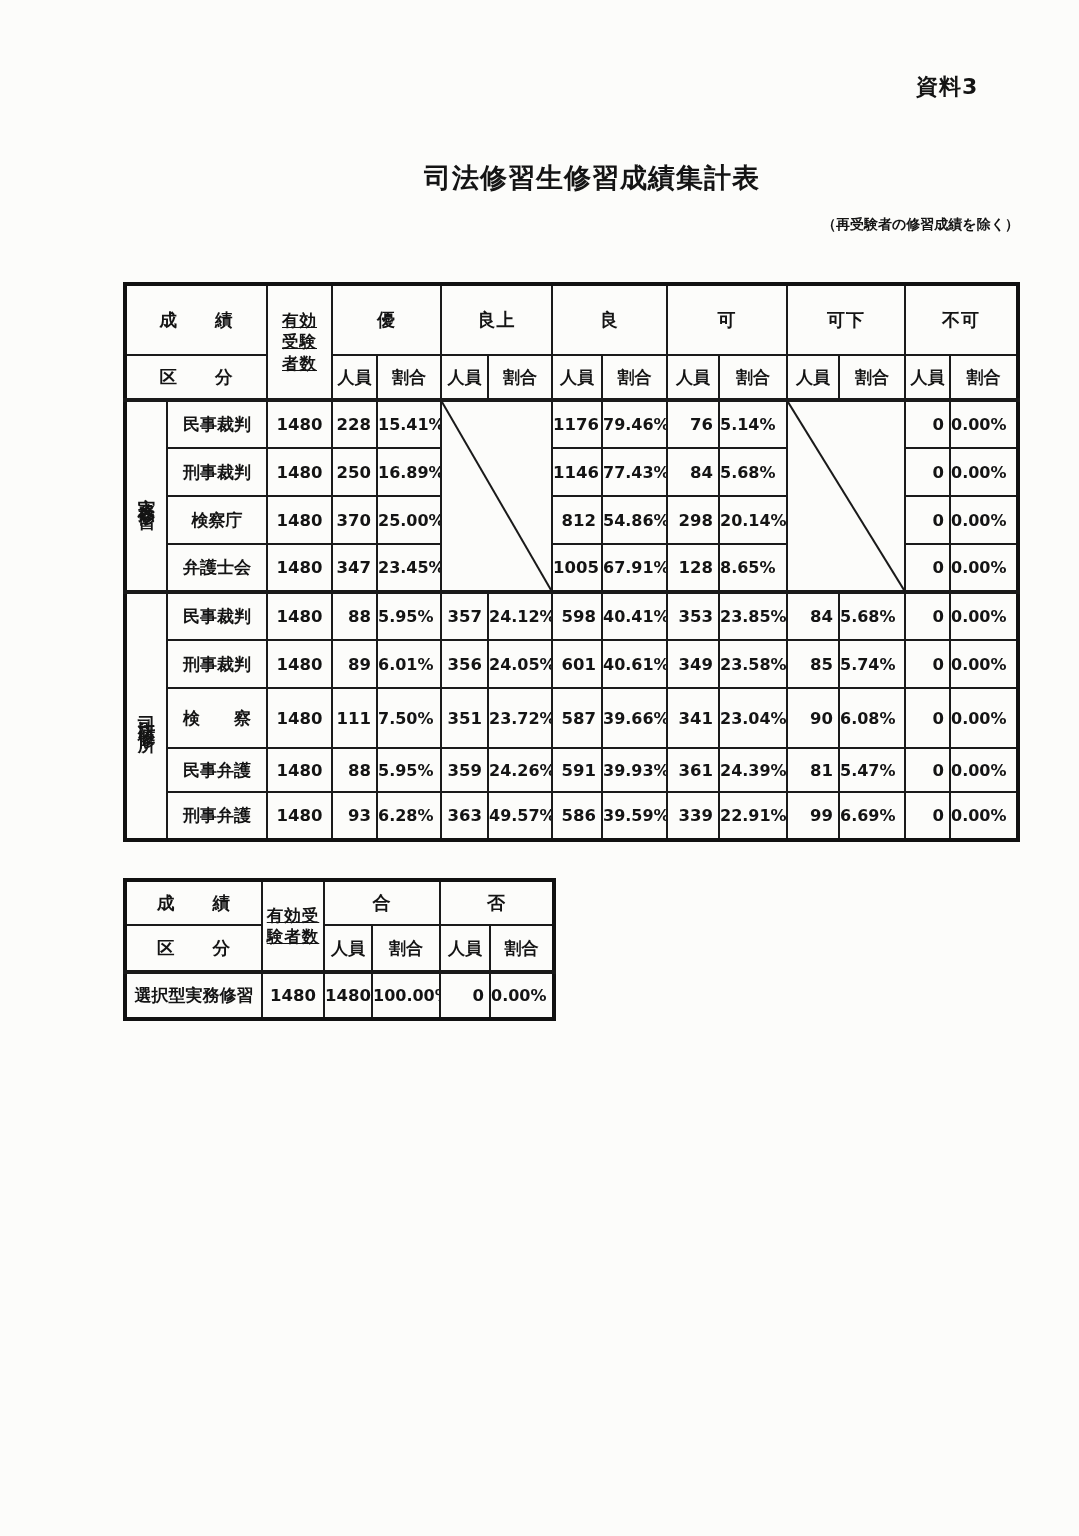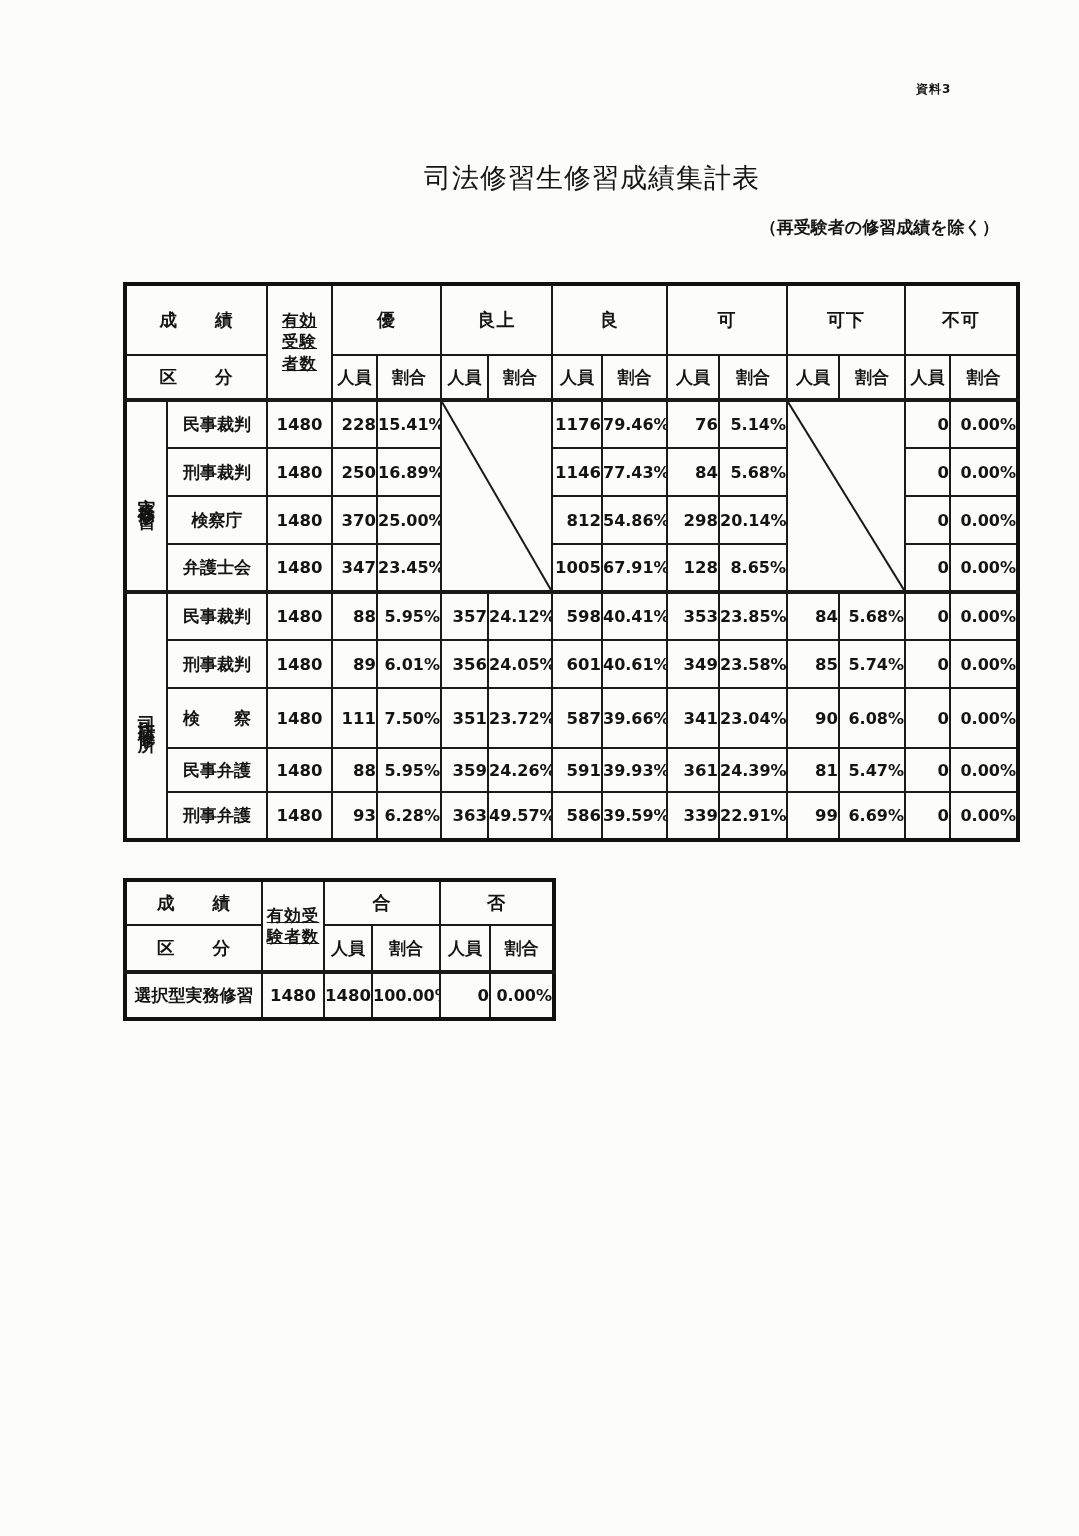--- a/index.html
+++ b/index.html
@@ -1,33 +1,33 @@
 <!DOCTYPE html>
 <html><head>
 <meta charset="utf-8">
 <style>
   html,body{margin:0;padding:0;width:1079px;height:1536px;overflow:hidden;}
   body{background:#fcfcfa;font-family:"DejaVu Sans","Liberation Sans",sans-serif;color:#141414;position:relative;}
-  .ref{position:absolute;top:81px;left:916px;font-size:12px;font-weight:600;letter-spacing:1px;}
-  .title{position:absolute;top:160px;left:424px;font-size:27px;font-weight:400;letter-spacing:1px;margin:0;}
-  .note{position:absolute;top:216px;right:80px;font-size:17px;font-weight:600;text-align:center;}
+  .ref{position:absolute;top:72px;left:916px;font-size:22px;font-weight:600;letter-spacing:1px;}
+  .title{position:absolute;top:160px;left:424px;font-size:27px;font-weight:700;letter-spacing:1px;margin:0;}
+  .note{position:absolute;top:216px;right:60px;font-size:14px;font-weight:600;text-align:center;}
   table{position:absolute;border-collapse:collapse;table-layout:fixed;border:4px solid #111;margin-top:30px;}
   td{border:2px solid #1a1a1a;padding:0;font-size:16.5px;font-weight:600;text-align:center;vertical-align:middle;overflow:hidden;}
   .t1{left:123px;top:252px;width:893px;}
   .t2{left:123px;top:848px;width:429px;}
   .hc{font-size:17.5px;letter-spacing:1px;}
   .gr{font-size:18px;}
   .sub{font-size:17px;}
   .vh span{display:block;line-height:1.3;font-size:16.5px;letter-spacing:1px;text-decoration:underline;}
   .hbot td{border-bottom-width:4px;text-align:center;}
   .vh{border-bottom-width:4px;}
   .gsep td{border-top-width:4px;}
   .lb{font-size:17px;}
-  .n{text-align:right;}
-  .p{text-align:right;font-size:16px;}
+  .n{text-align:right;padding-right:5px;}
+  .p{text-align:left;font-size:16px;}
   .gl span{writing-mode:vertical-rl;text-orientation:upright;letter-spacing:5px;font-size:17.5px;font-weight:600;}
   .diag{position:relative;padding:0;}
   .diag svg{position:absolute;top:0;left:0;width:100%;height:100%;display:block;}
 </style>
 </head>
 <body>
 
 <div class="ref">資料3</div>
 <h1 class="title">司法修習生修習成績集計表</h1>
 <div class="note">（再受験者の修習成績を除く）</div>

